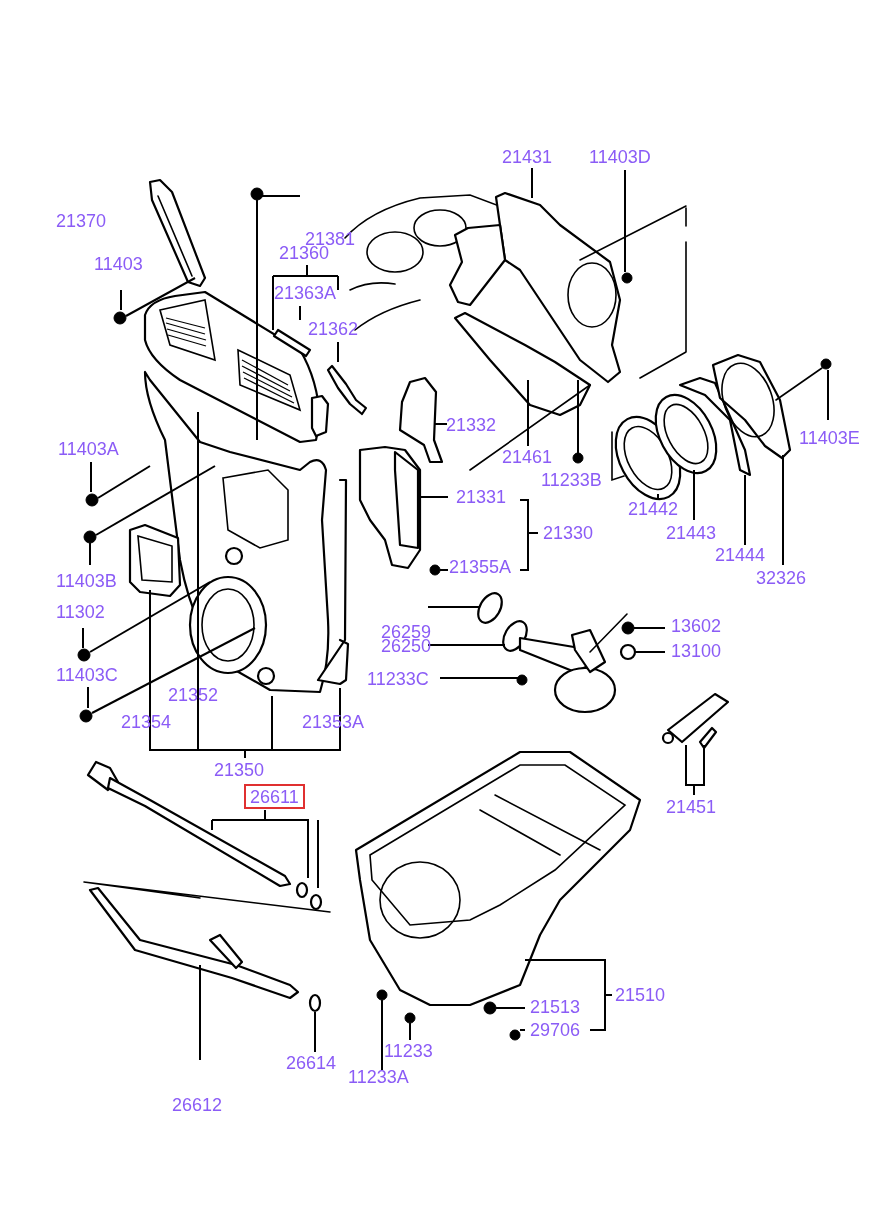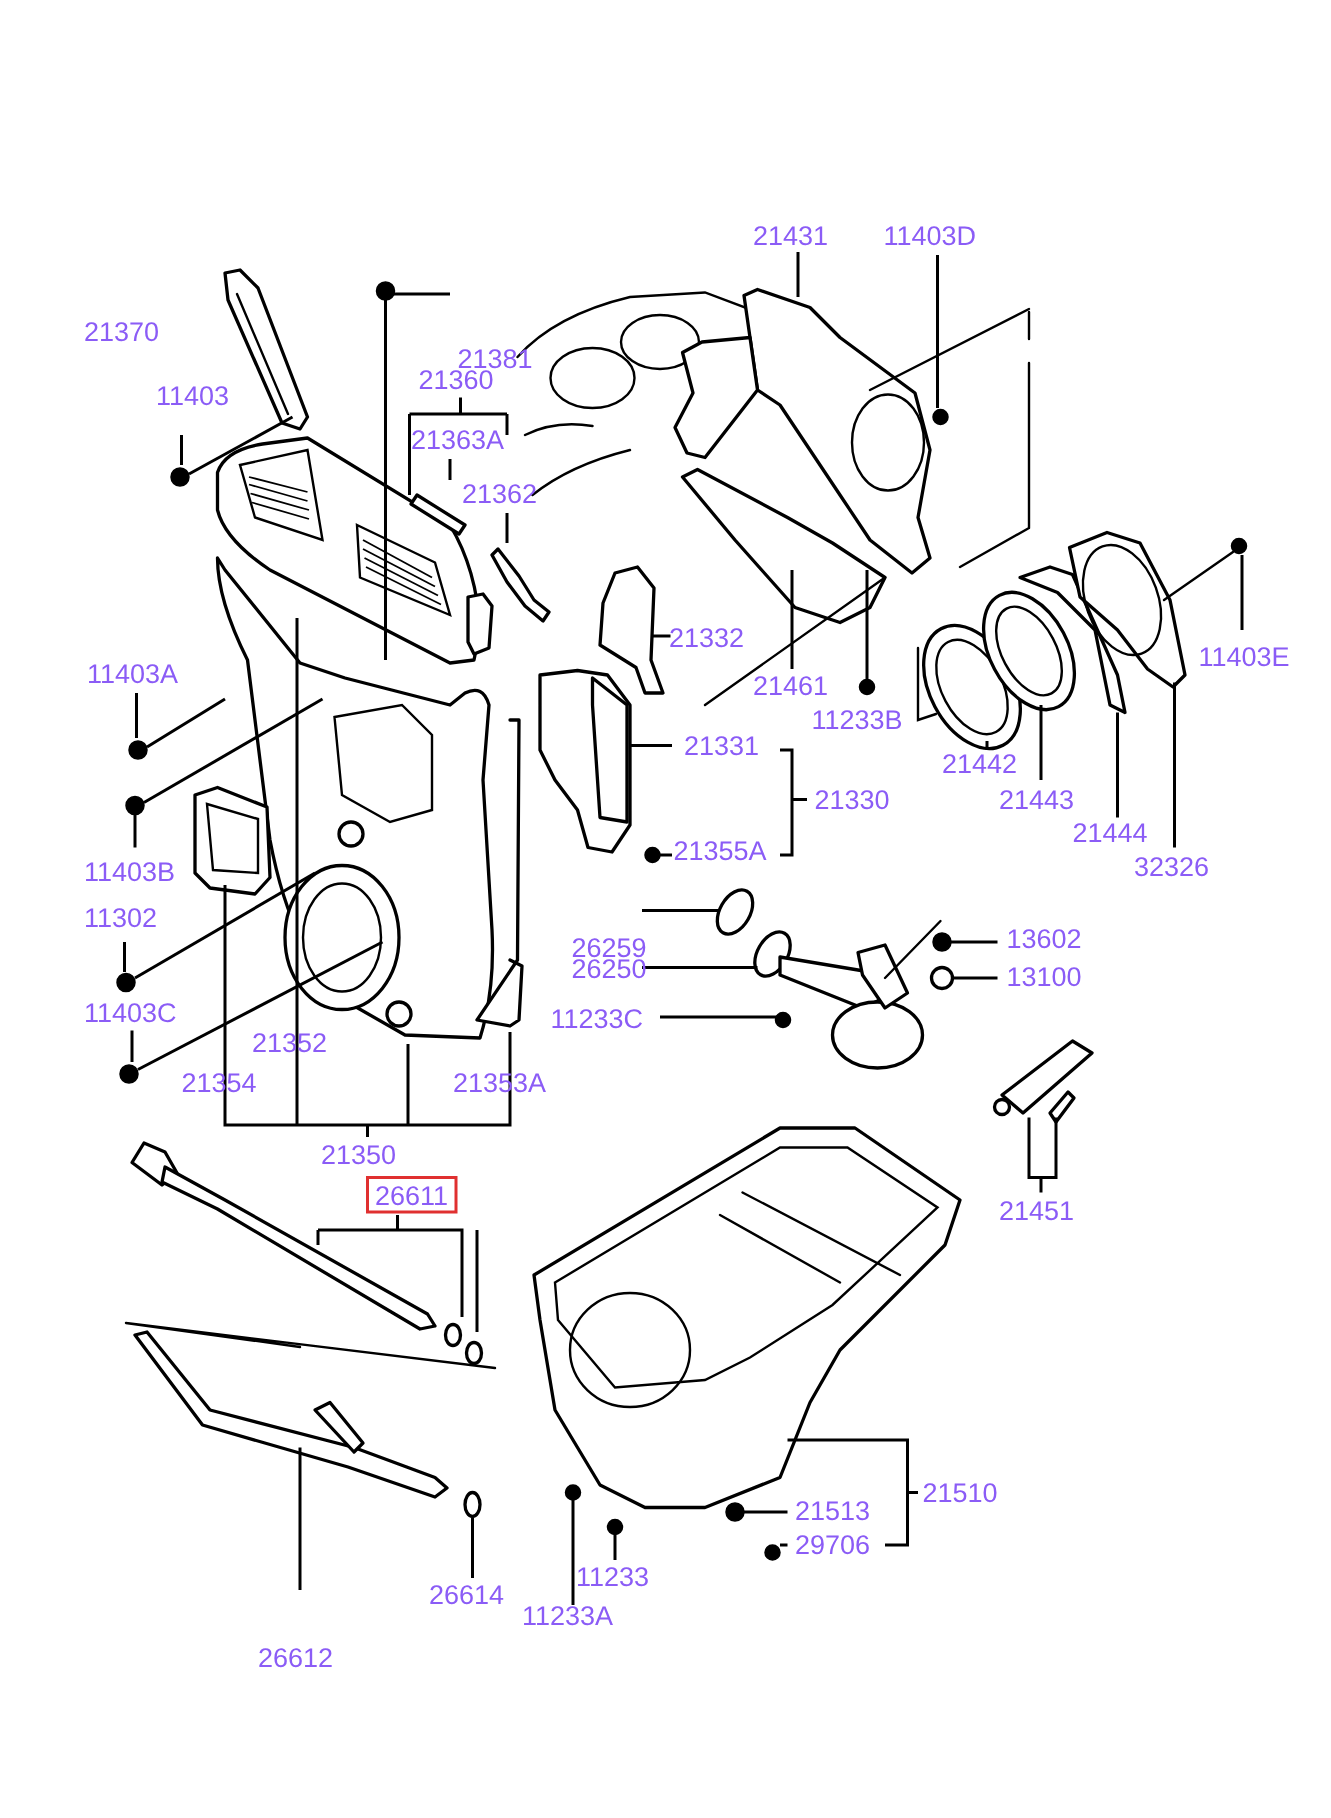--- a/index.html
+++ b/index.html
@@ -244,21 +244,21 @@
   <g>
     <circle class="blk" cx="410" cy="1018" r="5"></circle>
     <path class="lead" d="M410,1023 L410,1040"></path>
   </g>
 </svg>
 
 <span class="lbl" style="left:502px;top:148px;">21431</span>
 <span class="lbl" style="left:589px;top:148px;">11403D</span>
 <span class="lbl" style="left:305px;top:186px;margin-top:44px;">21381</span>
 <span class="lbl" style="left:56px;top:212px;">21370</span>
-<span class="lbl" style="left:104px;top:255px;">11403</span>
+<span class="lbl" style="left:94px;top:255px;">11403</span>
 <span class="lbl" style="left:279px;top:244px;">21360</span>
 <span class="lbl" style="left:274px;top:284px;">21363A</span>
 <span class="lbl" style="left:308px;top:320px;">21362</span>
 <span class="lbl" style="left:446px;top:416px;">21332</span>
 <span class="lbl" style="left:502px;top:448px;">21461</span>
 <span class="lbl" style="left:541px;top:471px;">11233B</span>
 <span class="lbl" style="left:799px;top:429px;">11403E</span>
 <span class="lbl" style="left:58px;top:440px;">11403A</span>
 <span class="lbl" style="left:56px;top:572px;">11403B</span>
 <span class="lbl" style="left:56px;top:603px;">11302</span>

